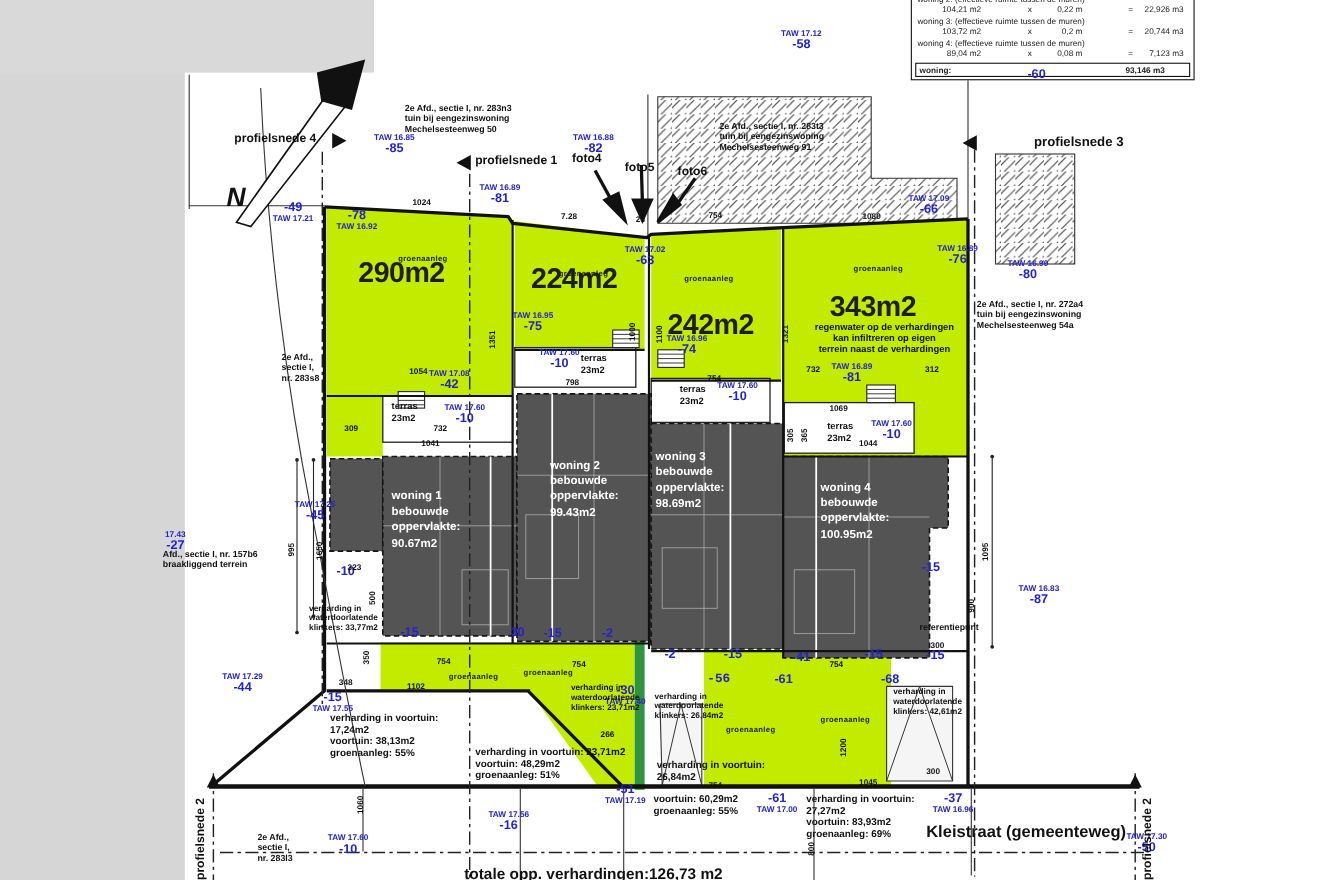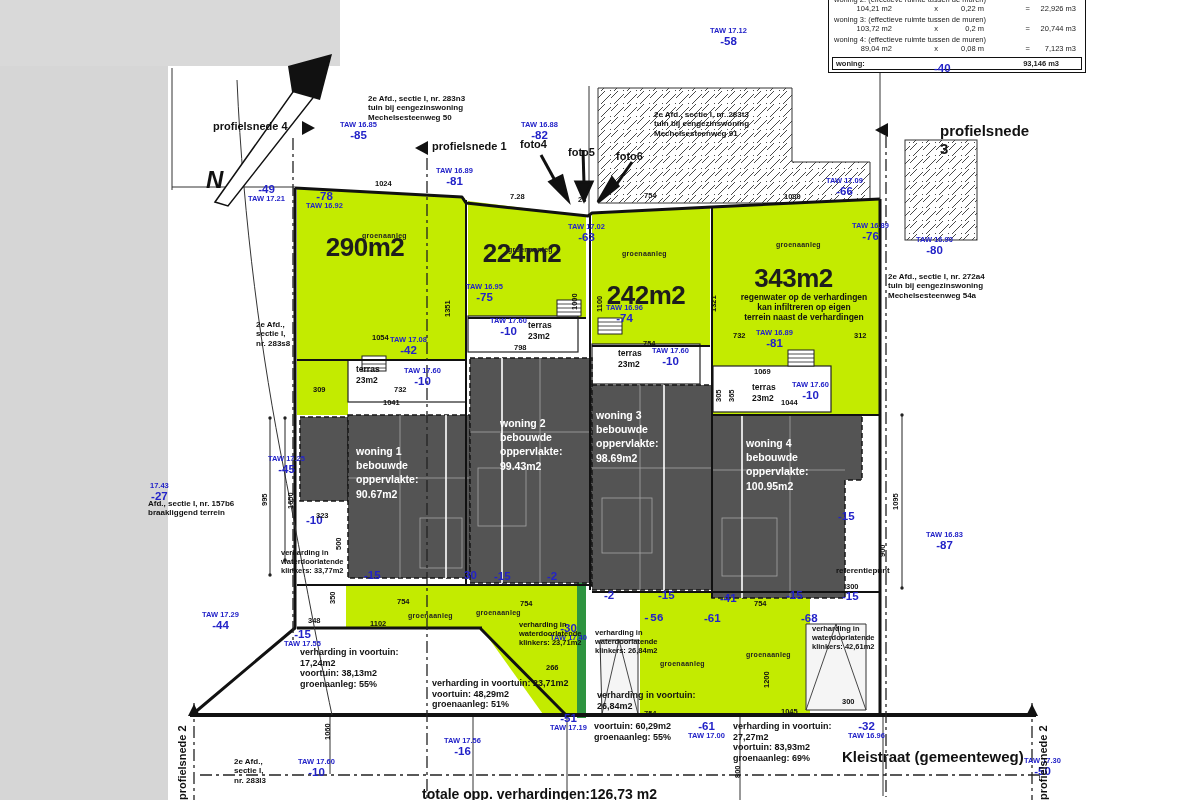--- a/index.html
+++ b/index.html
@@ -215,25 +215,25 @@
       <div class="abs taw" style="left: 652px; top: 347px;"><span class="t">TAW 17.60</span><span class="v">-10</span></div>
       <div class="abs taw" style="left: 792px; top: 381px;"><span class="t">TAW 17.60</span><span class="v">-10</span></div>
       <div class="abs taw" style="left: 284px; top: 628px;"><span class="v">-15</span><span class="t">TAW 17.55</span></div>
       <div class="abs taw" style="left: 150px; top: 482px;"><span class="t">17.43</span><span class="v">-27</span></div>
       <div class="abs taw" style="left: 202px; top: 611px;"><span class="t">TAW 17.29</span><span class="v">-44</span></div>
       <div class="abs taw" style="left: 550px; top: 622px;"><span class="v">-30</span><span class="t">TAW 17.40</span></div>
       <div class="abs taw" style="left: 926px; top: 531px;"><span class="t">TAW 16.83</span><span class="v">-87</span></div>
       <div class="abs taw" style="left: 444px; top: 737px;"><span class="t">TAW 17.56</span><span class="v">-16</span></div>
       <div class="abs taw" style="left: 550px; top: 712px;"><span class="v">-51</span><span class="t">TAW 17.19</span></div>
       <div class="abs taw" style="left: 688px; top: 720px;"><span class="v">-61</span><span class="t">TAW 17.00</span></div>
-      <div class="abs taw" style="left: 848px; top: 720px;"><span class="v">-32</span><span class="t">TAW 16.96</span></div>
+      <div class="abs taw" style="left: 848px; top: 720px;"><span class="v">-37</span><span class="t">TAW 16.96</span></div>
       <div class="abs taw" style="left: 1024px; top: 757px;"><span class="t">TAW 17.30</span><span class="v">-50</span></div>
       <div class="abs taw" style="left: 298px; top: 758px;"><span class="t">TAW 17.60</span><span class="v">-10</span></div>
       <div class="abs taw" style="left: 268px; top: 455px;"><span class="t">TAW 17.25</span><span class="v">-45</span></div>
-      <div class="abs lv" style="left: 934px; top: 62px;">-40</div>
+      <div class="abs lv" style="left: 934px; top: 62px;">-60</div>
       <div class="abs lv" style="left: 720px; top: 592px;">-41</div>
       <div class="abs lv" style="left: 364px; top: 569px;">-15</div>
       <div class="abs lv" style="left: 464px; top: 569px;">30</div>
       <div class="abs lv" style="left: 494px; top: 570px;">-15</div>
       <div class="abs lv" style="left: 547px; top: 570px;">-2</div>
       <div class="abs lv" style="left: 604px; top: 589px;">-2</div>
       <div class="abs lv" style="left: 658px; top: 589px;">-15</div>
       <div class="abs lv" style="left: 643px; top: 611px; font-family: Liberation Mono, monospace;">-56</div>
       <div class="abs lv" style="left: 704px; top: 612px;">-61</div>
       <div class="abs lv" style="left: 801px; top: 612px;">-68</div>
@@ -243,21 +243,21 @@
       <div class="abs lv" style="left: 306px; top: 514px;">-10</div>
       <div class="abs dim" style="left: 375px; top: 179px;">1024</div>
       <div class="abs dim" style="left: 510px; top: 192px;">7.28</div>
       <div class="abs dim" style="left: 578px; top: 195px;">23</div>
       <div class="abs dim" style="left: 644px; top: 191px;">754</div>
       <div class="abs dim" style="left: 784px; top: 192px;">1080</div>
       <div class="abs dim" style="left: 372px; top: 333px;">1054</div>
       <div class="abs dim" style="left: 514px; top: 343px;">798</div>
       <div class="abs dim" style="left: 643px; top: 339px;">754</div>
       <div class="abs dim" style="left: 733px; top: 331px;">732</div>
-      <div class="abs dim" style="left: 841px; top: 331px; margin-left: 13px;">312</div>
+      <div class="abs dim" style="left: 841px; top: 331px;">312</div>
       <div class="abs dim" style="left: 754px; top: 367px;">1069</div>
       <div class="abs dim" style="left: 781px; top: 398px;">1044</div>
       <div class="abs dim" style="left: 714px; top: 402px; transform: rotate(-90deg); transform-origin: left top;">305</div>
       <div class="abs dim" style="left: 727px; top: 402px; transform: rotate(-90deg); transform-origin: left top;">365</div>
       <div class="abs dim" style="left: 313px; top: 385px;">309</div>
       <div class="abs dim" style="left: 394px; top: 385px;">732</div>
       <div class="abs dim" style="left: 383px; top: 398px;">1041</div>
       <div class="abs dim" style="left: 316px; top: 511px;">323</div>
       <div class="abs dim" style="left: 334px; top: 550px; transform: rotate(-90deg); transform-origin: left top;">500</div>
       <div class="abs dim" style="left: 328px; top: 604px; transform: rotate(-90deg); transform-origin: left top;">350</div>
@@ -327,21 +327,21 @@
 groenaanleg: 55%</div>
       <div class="abs note" style="left: 733px; top: 721px; font-size: 9px; width: 118px;">verharding in voortuin:
 27,27m2
 voortuin: 83,93m2
 groenaanleg: 69%</div>
       <div class="abs note" style="left: 836px; top: 566px; font-size: 8px; width: 82px;">referentiepunt</div>
       <div class="abs note" style="left: 842px; top: 748px; font-size: 15px; width: 235px;">Kleistraat (gemeenteweg)</div>
       <div class="abs note" style="left: 422px; top: 786px; font-size: 14px; width: 285px;">totale opp. verhardingen:126,73 m2</div>
       <div class="abs note" style="left: 213px; top: 120px; font-size: 11px; width: 92px;">profielsnede 4</div>
       <div class="abs note" style="left: 432px; top: 140px; font-size: 11px; width: 92px;">profielsnede 1</div>
-      <div class="abs note" style="left: 892px; top: 122px; font-size: 15px; width: 92px; padding-left: 48px;">profielsnede 3</div>
+      <div class="abs note" style="left: 892px; top: 122px; font-size: 12px; width: 92px; padding-left: 48px;">profielsnede 3</div>
       <div class="abs note" style="left: 176px; top: 800px; font-size: 11px; width: 92px; transform: rotate(-90deg); transform-origin: left top;">profielsnede 2</div>
       <div class="abs note" style="left: 1037px; top: 800px; font-size: 11px; width: 92px; transform: rotate(-90deg); transform-origin: left top;">profielsnede 2</div>
       <div class="abs note" style="left: 520px; top: 138px; font-size: 11px; width: 45px;">foto4</div>
       <div class="abs note" style="left: 568px; top: 146px; font-size: 11px; width: 45px;">foto5</div>
       <div class="abs note" style="left: 616px; top: 150px; font-size: 11px; width: 45px;">foto6</div>
       <div class="abs note" style="left: 206px; top: 166px; font-size: 24px; width: 30px; font-style: italic; font-weight: 800;">N</div>
       <div class="abs groen" style="left: 362px; top: 232px;">groenaanleg</div>
       <div class="abs groen" style="left: 508px; top: 246px;">groenaanleg</div>
       <div class="abs groen" style="left: 622px; top: 250px;">groenaanleg</div>
       <div class="abs groen" style="left: 776px; top: 241px;">groenaanleg</div>

